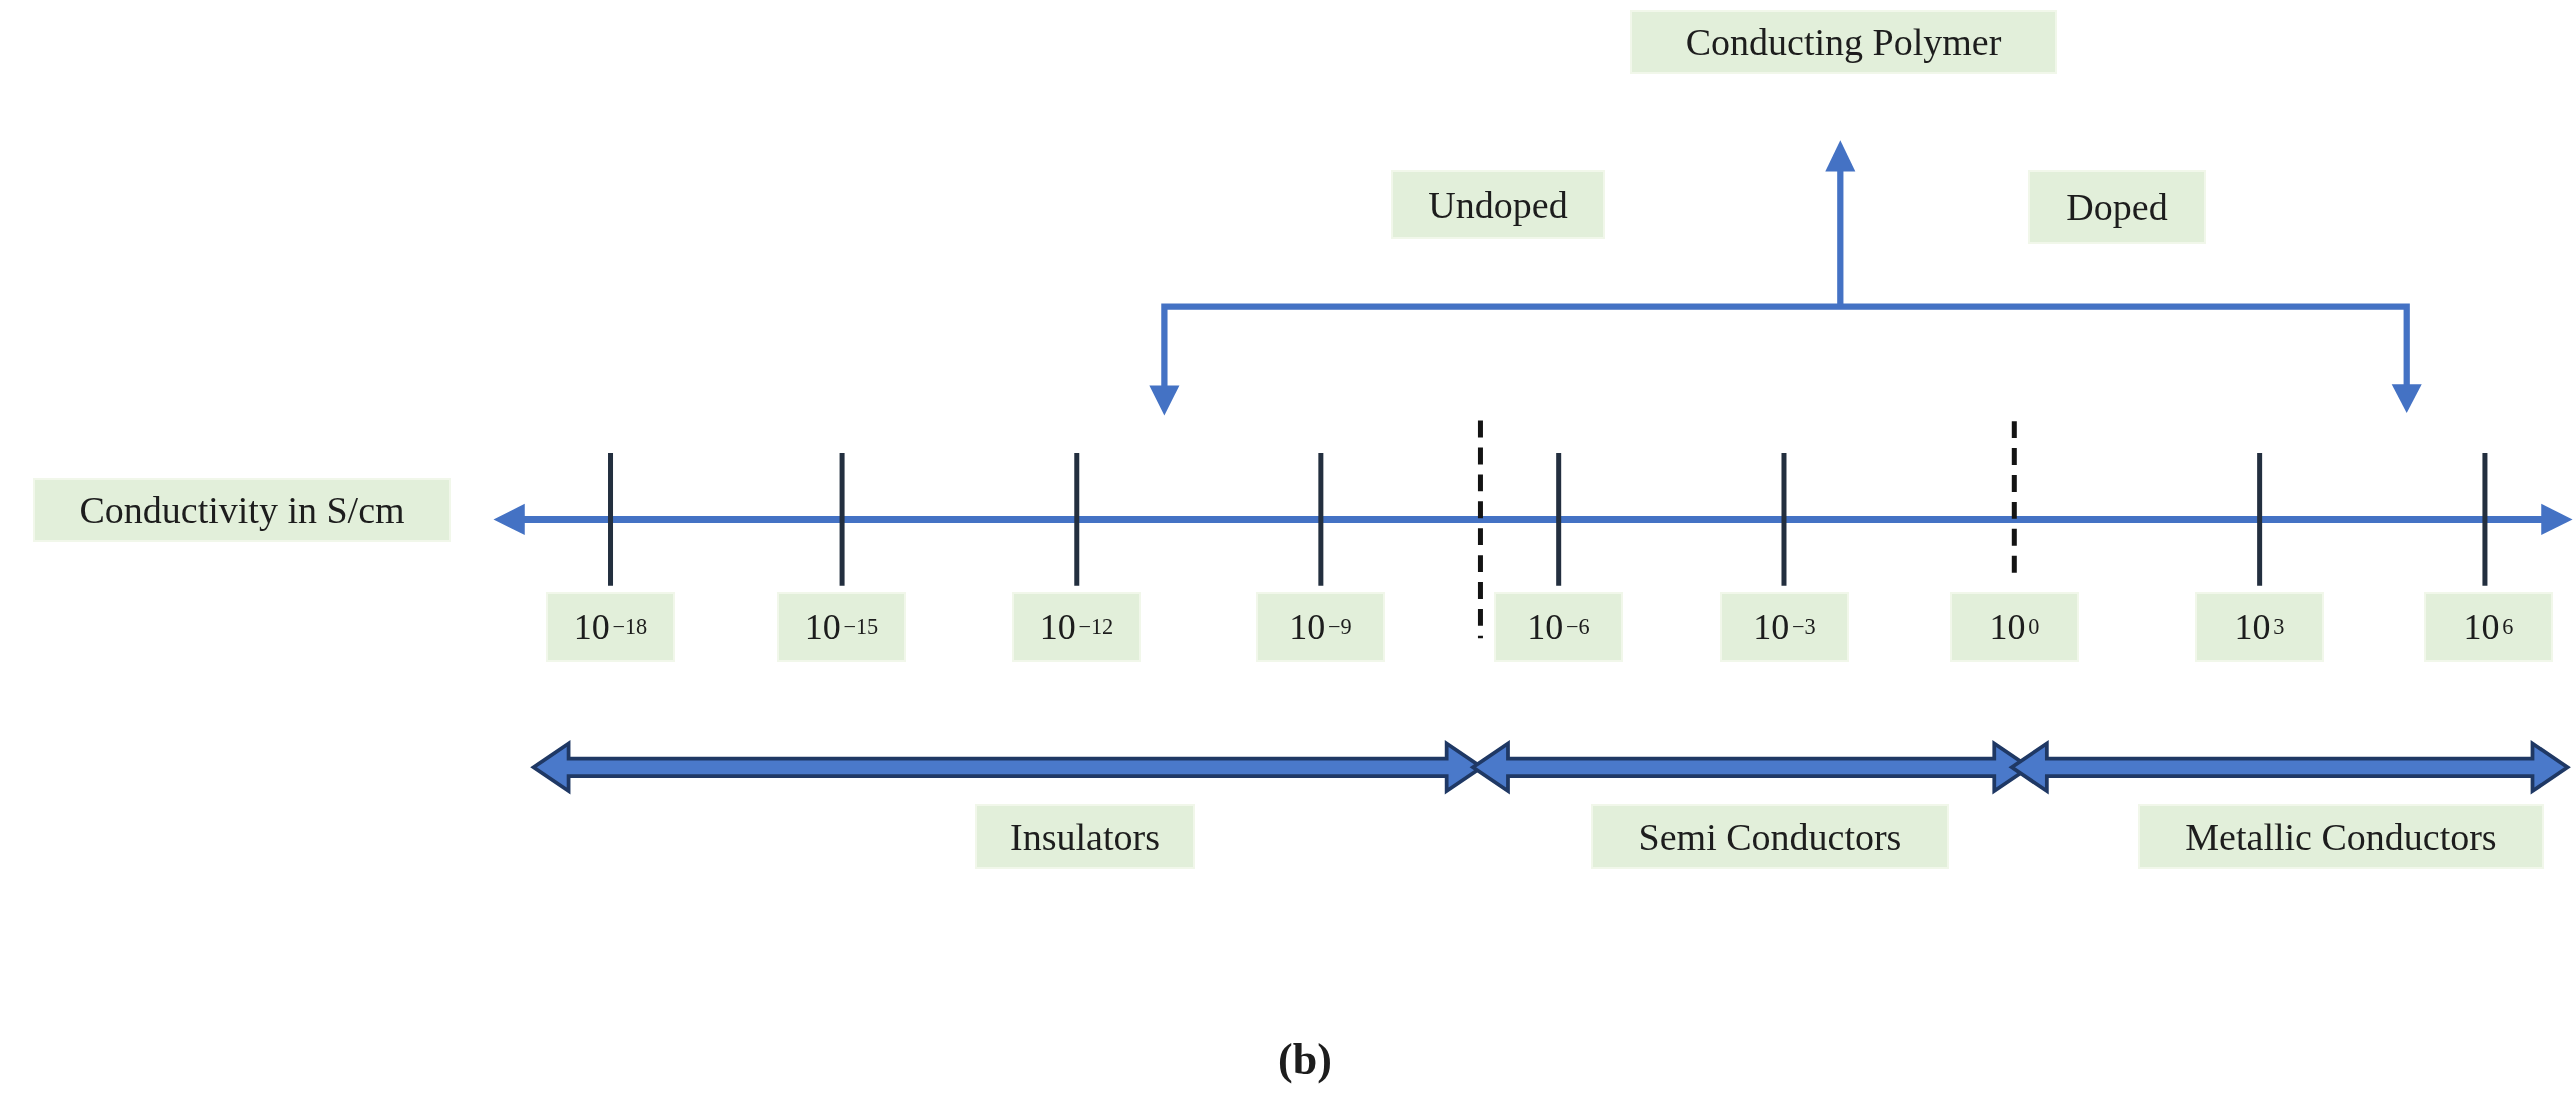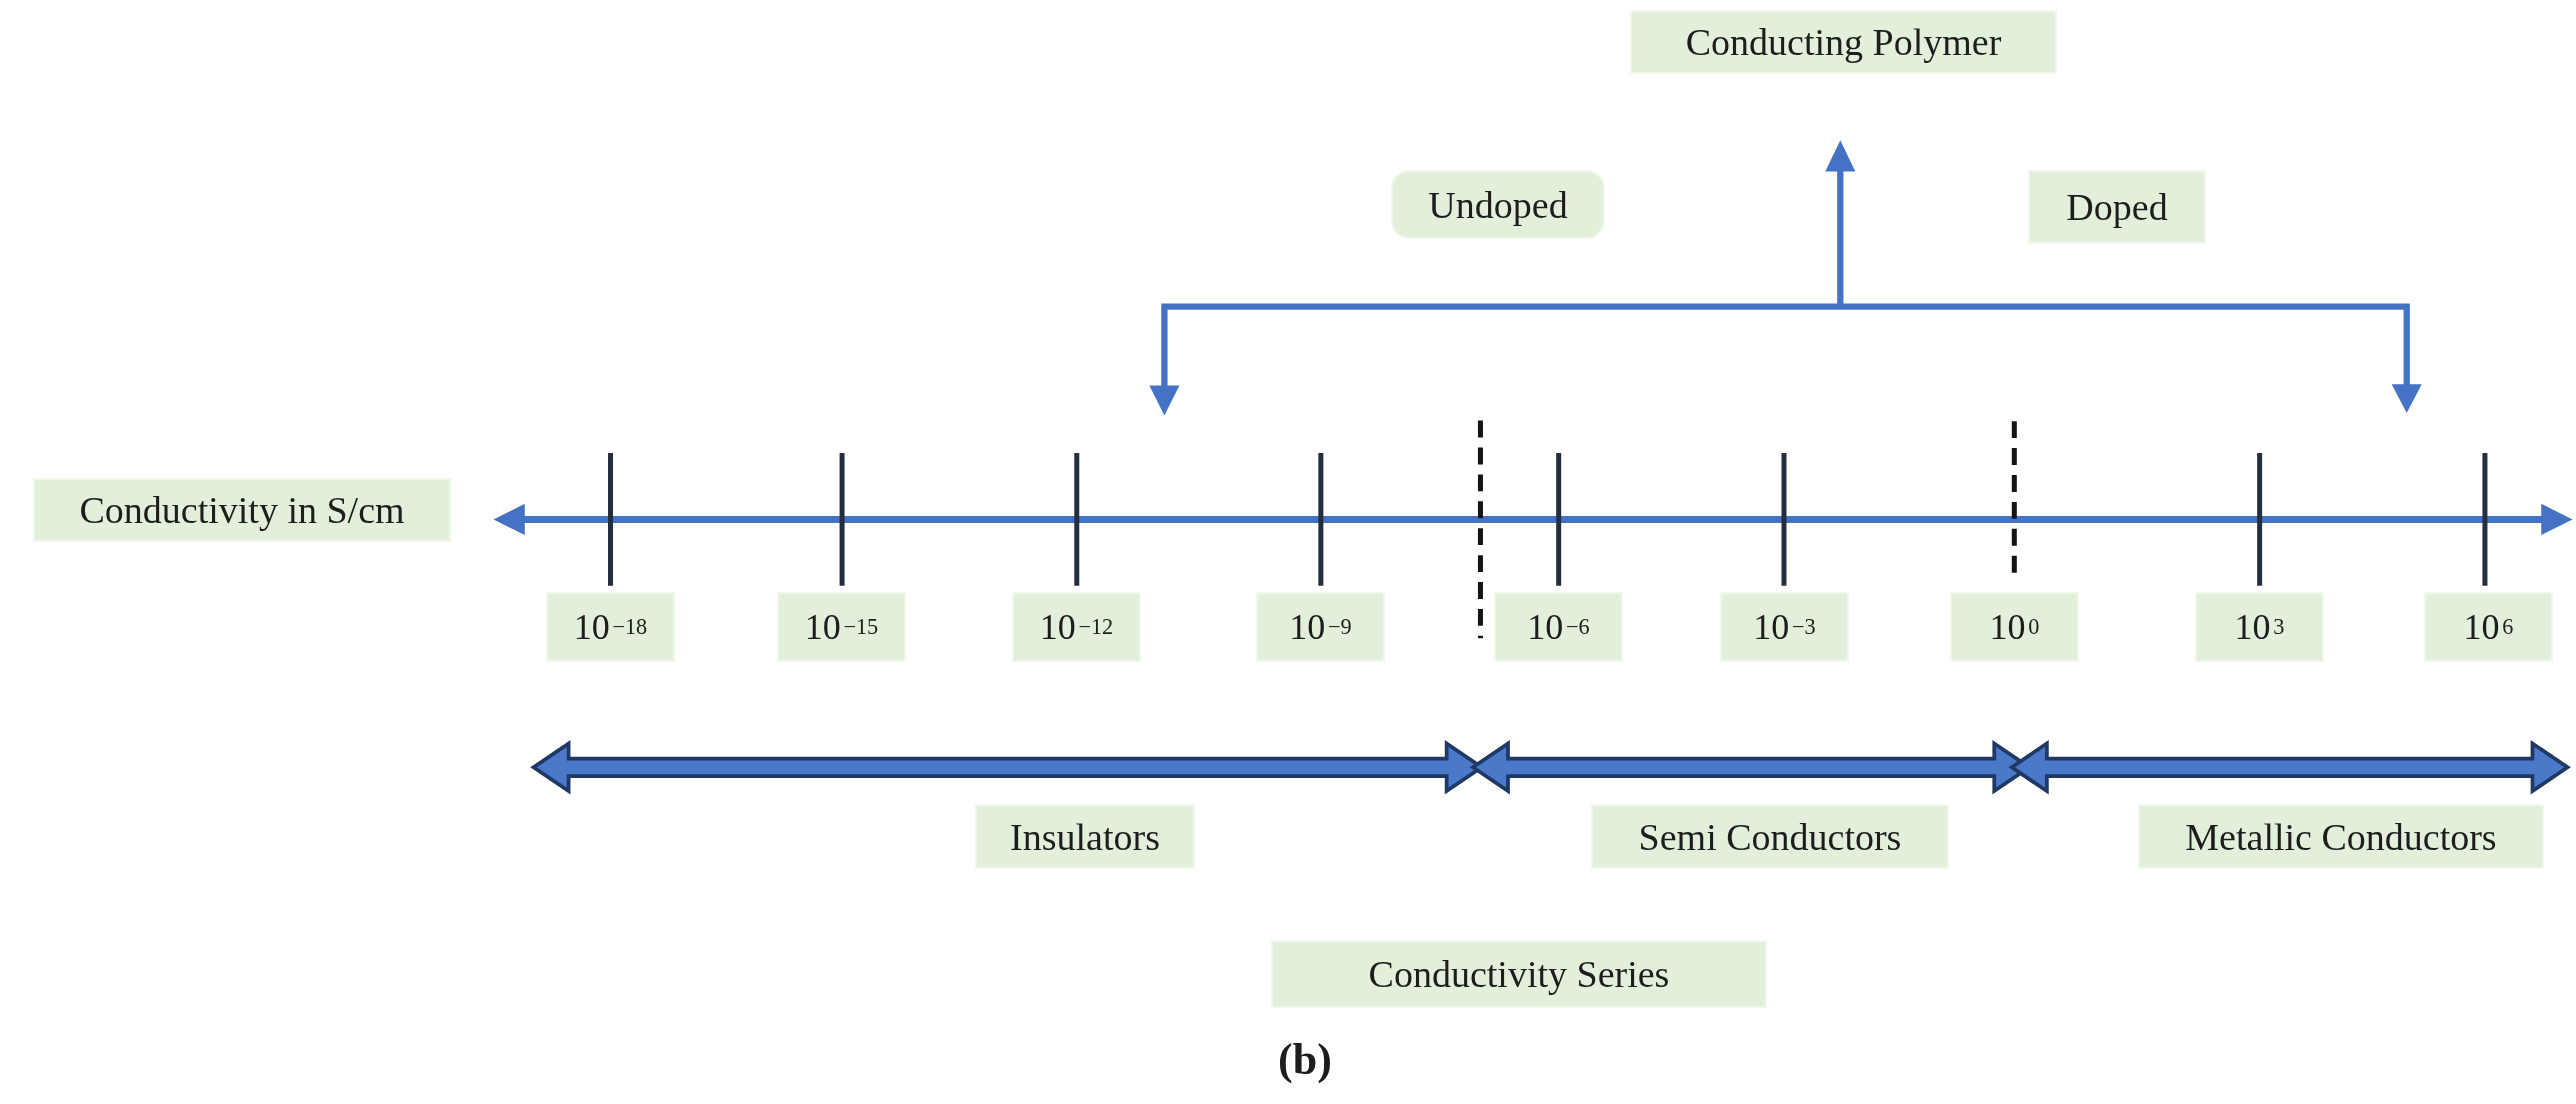--- a/index.html
+++ b/index.html
@@ -96,21 +96,21 @@
 
     <g fill="#4A79CA" stroke="#1F3864" stroke-width="6" stroke-linejoin="miter">
       <path d="M852,1226 L908,1188 L908,1212 L2311,1212 L2311,1188 L2367,1226 L2311,1264 L2311,1240 L908,1240 L908,1264 Z"></path>
       <path d="M2353,1226 L2409,1188 L2409,1212 L3186,1212 L3186,1188 L3242,1226 L3186,1264 L3186,1240 L2409,1240 L2409,1264 Z"></path>
       <path d="M3214,1226 L3270,1188 L3270,1212 L4046,1212 L4046,1188 L4102,1226 L4046,1264 L4046,1240 L3270,1240 L3270,1264 Z"></path>
     </g>
   </svg>
 
   <div class="gbox" style="left:1630px; top:10px; width:427px; height:64px;">Conducting Polymer</div>
 
-  <div class="gbox" style="left:1391px; top:170px; width:214px; height:69px;border-radius:18px;">Undoped</div>
+  <div class="gbox" style="left:1391px; top:170px; width:214px; height:69px;">Undoped</div>
 
   <div class="gbox" style="left:2028px; top:170px; width:178px; height:74px;">Doped</div>
 
   <div class="gbox" style="left:33px; top:478px; width:418px; height:64px;">Conductivity in S/cm</div>
 
   <div class="gbox tick-label" style="left:546px;">
     <span>10</span>
       <sup class="exp">−18</sup>
   </div>
   <div class="gbox tick-label" style="left:777px;">
@@ -143,18 +143,17 @@
   </div>
   <div class="gbox tick-label" style="left:2424px;">
     <span>10</span>
       <sup class="exp">6</sup>
   </div>
 
   <div class="gbox region-label" style="left:975px; width:220px;">Insulators</div>
   <div class="gbox region-label" style="left:1571px; width:358px;margin-left:20px;">Semi Conductors</div>
   <div class="gbox region-label" style="left:2138px; width:406px;">Metallic Conductors</div>
 
-  <div class="gbox" style="left:1271px; top:940px; width:496px; height:68px;">Conductivity Series</div>
 
   <div class="caption">(b)</div>
 
 </div>
 
 
 </body></html>

